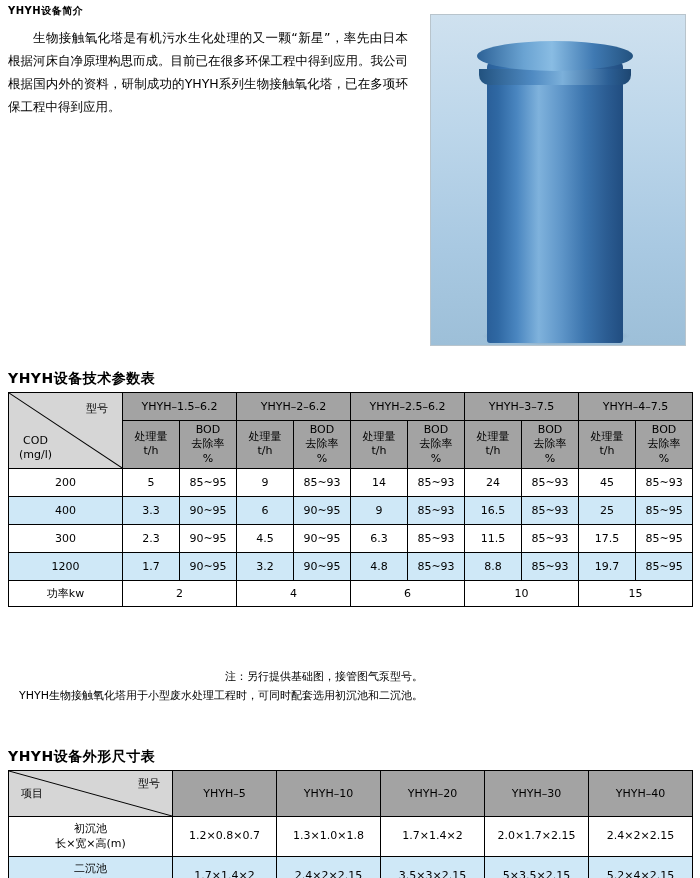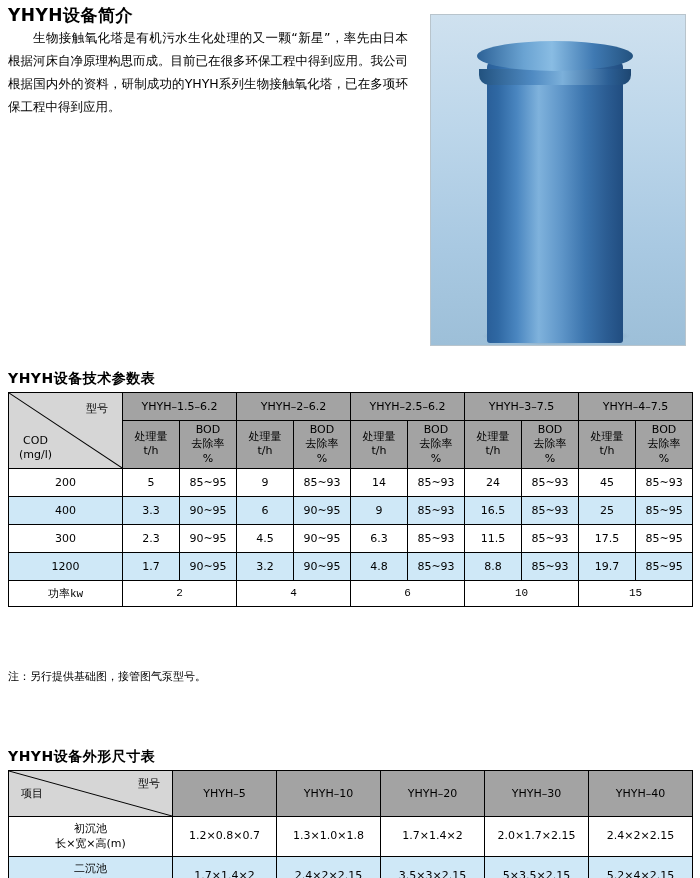--- a/index.html
+++ b/index.html
@@ -8,21 +8,21 @@
     width: 700px; height: 878px;
     background: #ffffff;
     font-family: "DejaVu Sans", "Liberation Sans", sans-serif;
     color: #000;
   }
   .page { position: relative; width: 700px; height: 878px; overflow: hidden; }
 
   
   .intro-title {
     position: absolute; left: 8px; top: 4px;
-    font-size: 17px; font-weight: bold; letter-spacing: 0.5px;
+    font-size: 10px; font-weight: bold; letter-spacing: 0.5px;
   }
   .intro-body {
     position: absolute; left: 8px; top: 26px; width: 400px;
     font-size: 12.5px; line-height: 1.85;
     text-align: justify;
   }
   .intro-body p { margin: 0; text-indent: 2em; }
 
   
   .photo-wrap {
@@ -97,21 +97,21 @@
     position: absolute; left: 0; top: 0; width: 100%; height: 100%;
   }
   .corner .lbl-tr {
     position: absolute; right: 14px; top: 8px; font-size: 11px;
   }
   .corner .lbl-bl {
     position: absolute; left: 10px; bottom: 6px; font-size: 11px; line-height: 1.25; text-align: center;
   }
   .subhdr { height: 44px; line-height: 1.3; }
   .datarow td { height: 28px; margin-left: 26px; }
-  .powerrow td { height: 26px; font-family: Liberation Mono, monospace; }
+  .powerrow td { height: 26px; }
 
   .note {
     position: absolute; left: 8px; top: 668px;
     font-size: 11px; line-height: 1.7; text-align: right;
   }
   .note div:nth-child(2) { text-indent: 1em; }
 
   .dim-table {
     position: absolute; left: 8px; top: 770px; width: 684px;
   }
@@ -280,20 +280,21 @@
         <td colspan="2">4</td>
         <td colspan="2">6</td>
         <td colspan="2">10</td>
         <td colspan="2">15</td>
       </tr>
     </tbody>
   </table>
 
   <div class="note">
     <div>注：另行提供基础图，接管图气泵型号。</div>
+    <div>YHYH生物接触氧化塔用于小型废水处理工程时，可同时配套选用初沉池和二沉池。</div>
   </div>
 
   <div class="sect-title" id="dim-title">YHYH设备外形尺寸表</div>
 
   <table class="dim-table">
     <colgroup>
       <col style="width:164px">
       <col style="width:104px">
         <col style="width:104px">
         <col style="width:104px">

